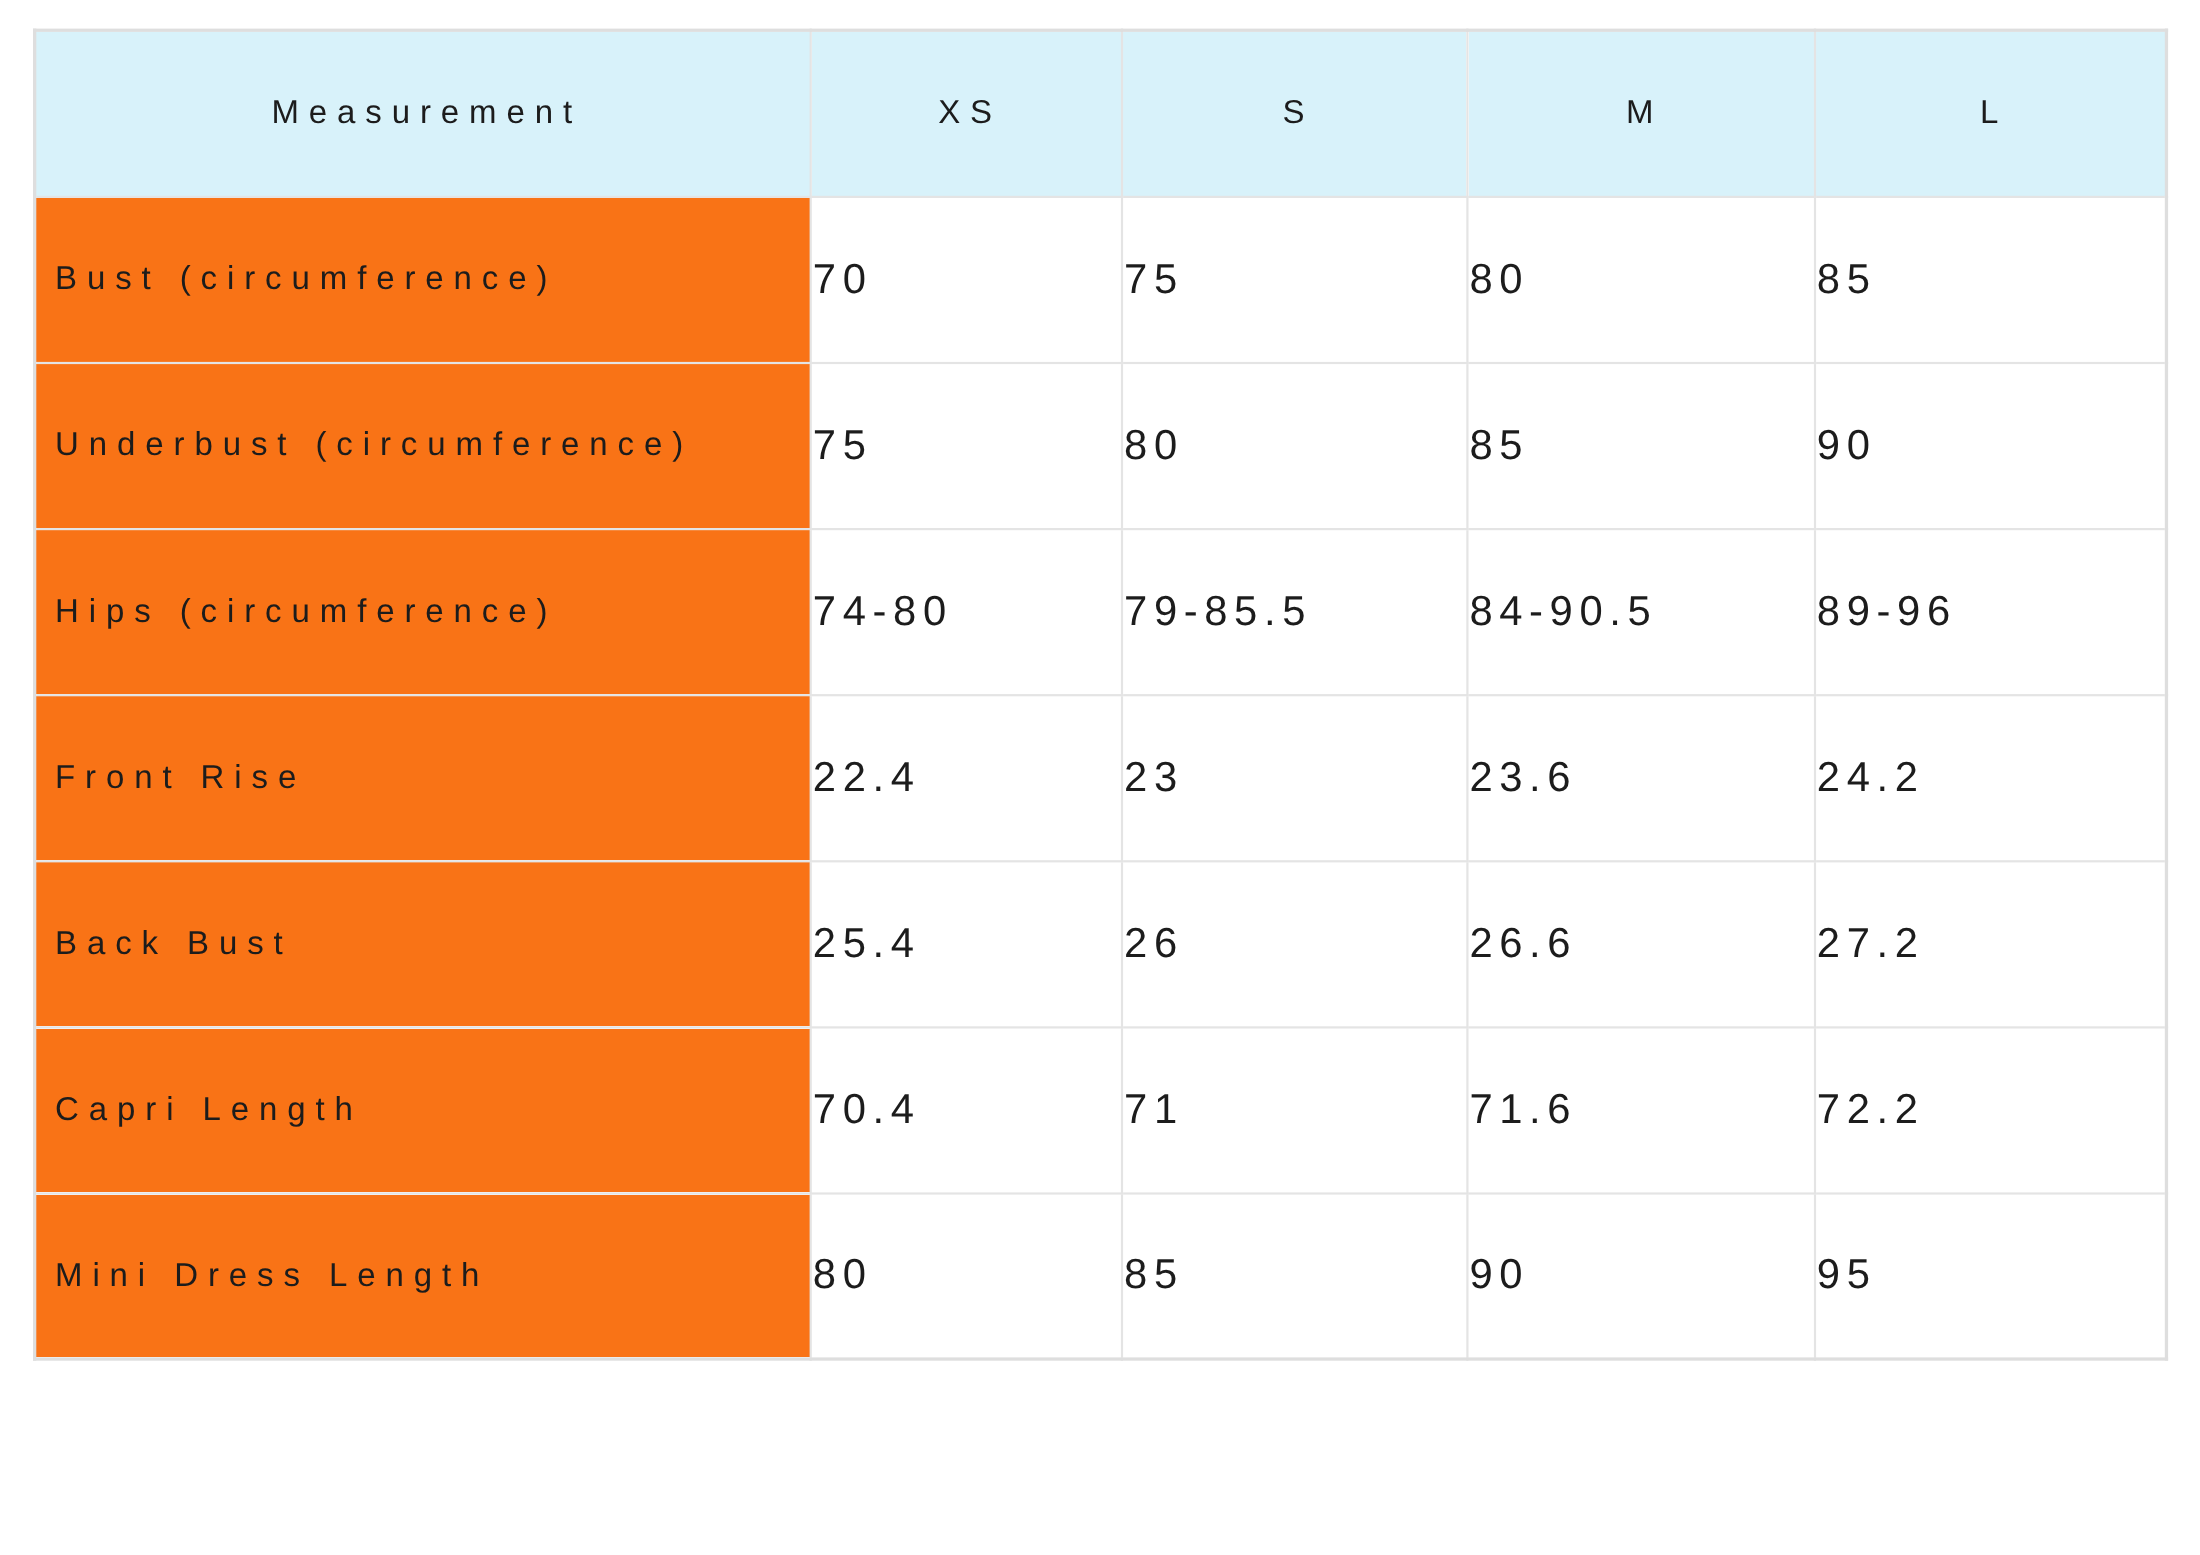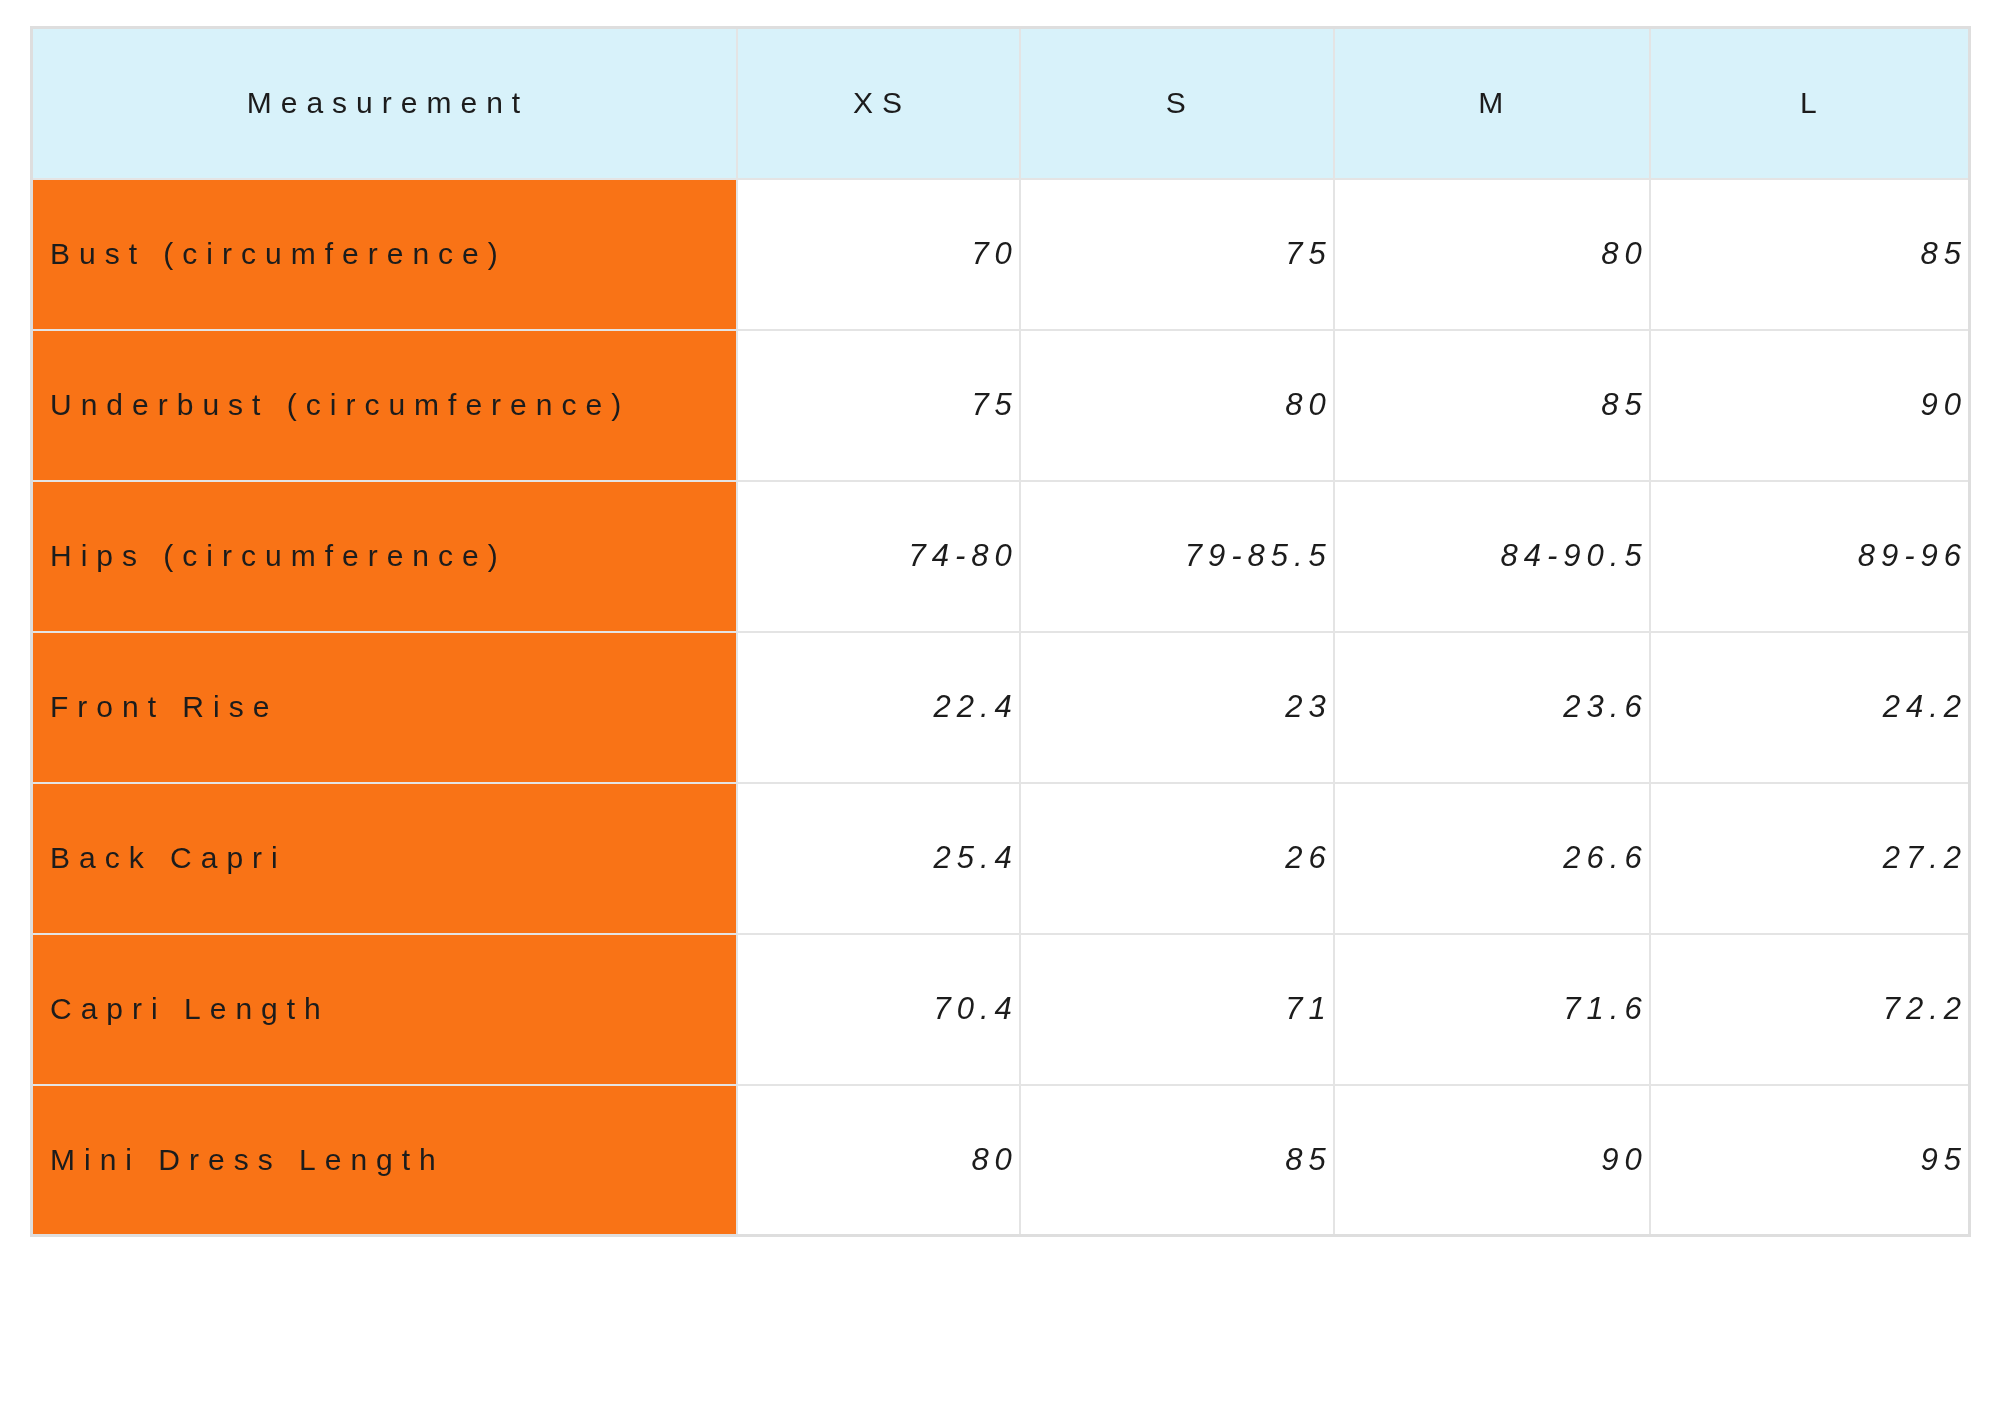--- a/index.html
+++ b/index.html
@@ -56,26 +56,25 @@
     text-align:left;
     padding:0 10px 0 17px;
     font-size:30px;
     letter-spacing:9px;
     background:#f97316;
     overflow:hidden;
     white-space:nowrap;
   }
   tbody td{
     height:151px;
-    text-align:right;
-    font-size:31px;
+    text-align:left;
+    font-size:38px;
     letter-spacing:6px;
     background:#ffffff;
     white-space:nowrap;
-    font-style:italic;
   }
 </style>
 </head>
 <body>
 
 <div class="table-wrap">
   <table class="size-chart">
     <colgroup>
       <col class="c-measure">
       <col class="c-xs">
@@ -115,21 +114,21 @@
           <td>89-96</td>
         </tr>
         <tr>
           <th class="row-label">Front Rise</th>
           <td>22.4</td>
           <td>23</td>
           <td>23.6</td>
           <td>24.2</td>
         </tr>
         <tr>
-          <th class="row-label">Back Capri</th>
+          <th class="row-label">Back Bust</th>
           <td>25.4</td>
           <td>26</td>
           <td>26.6</td>
           <td>27.2</td>
         </tr>
         <tr>
           <th class="row-label">Capri Length</th>
           <td>70.4</td>
           <td>71</td>
           <td>71.6</td>

